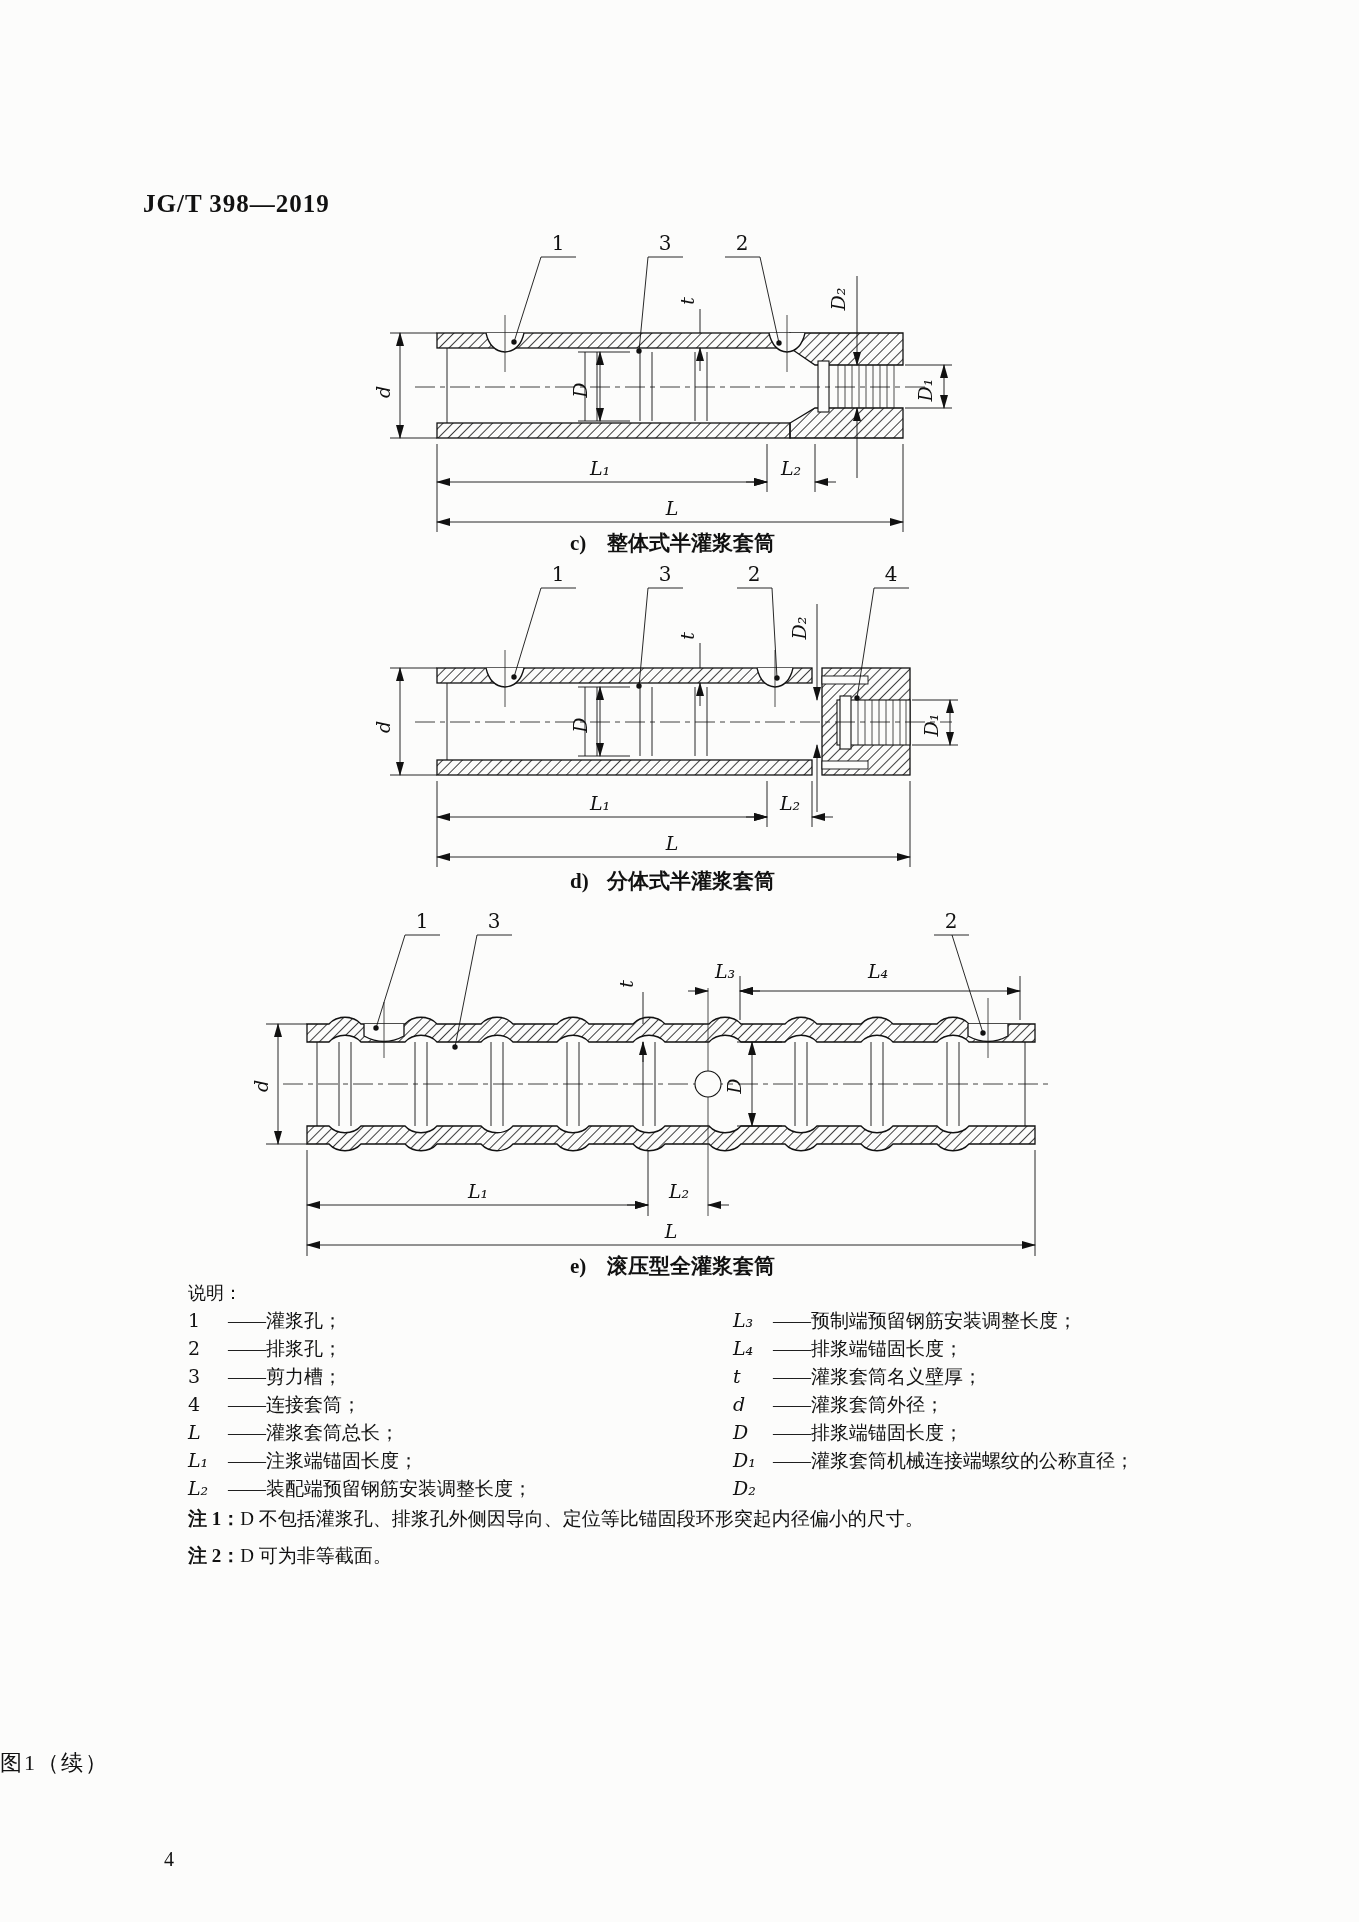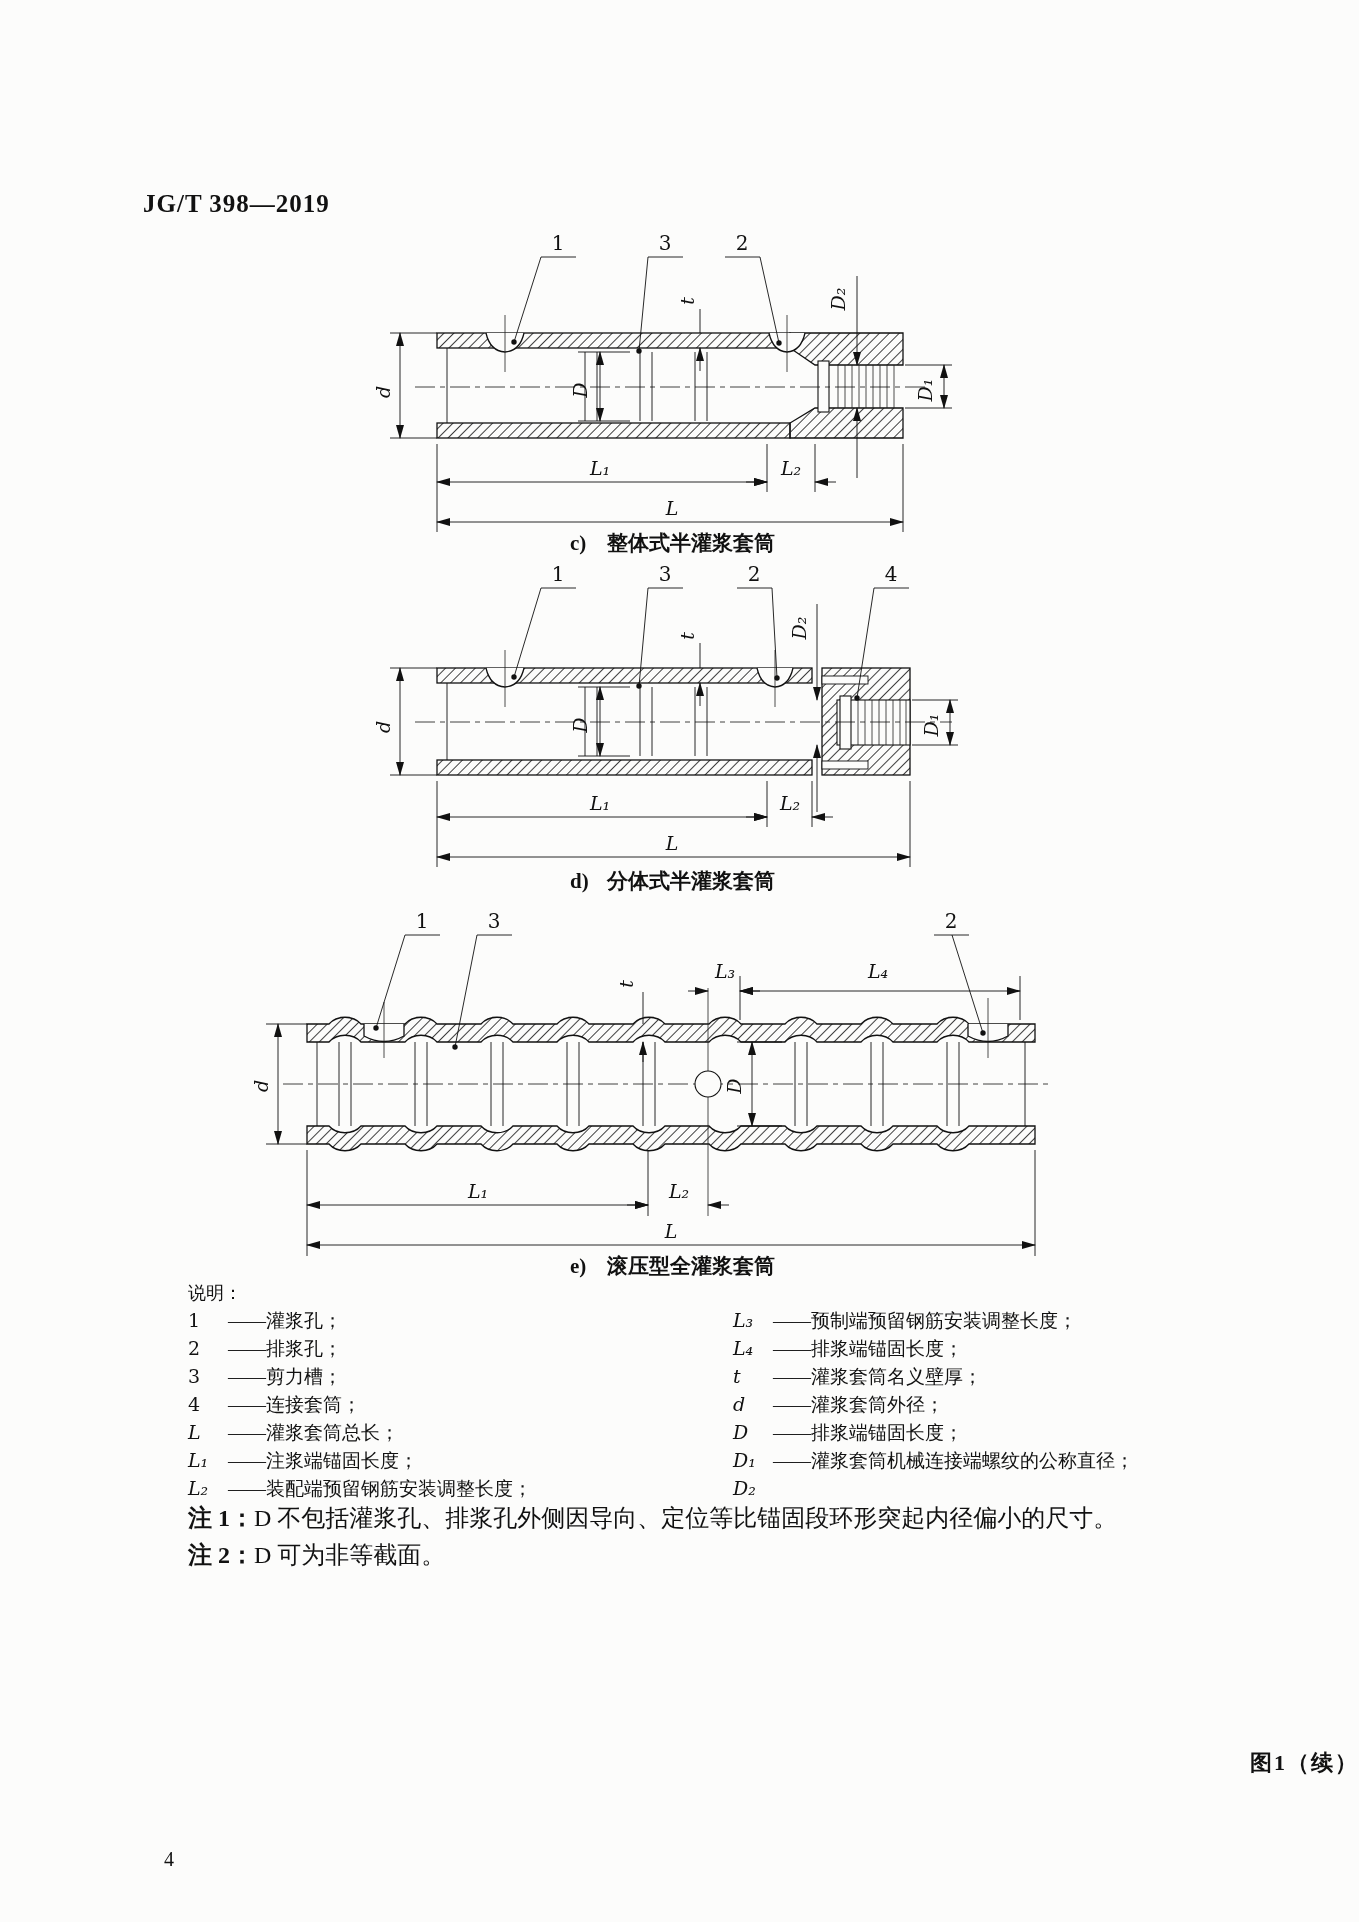--- a/index.html
+++ b/index.html
@@ -14,24 +14,24 @@
   .dimtext{font:italic 19px "DejaVu Serif",serif;fill:#111;}
   .numtext{font:20px "DejaVu Serif",serif;fill:#111;}
   .cap{font:bold 21px "Liberation Serif","DejaVu Serif",serif;fill:#111;}
   .legend-title{position:absolute;left:188px;top:1281px;font-size:18px;}
   .col{position:absolute;top:1306px;font-size:19px;line-height:28px;}
   .col-left{left:188px;width:540px;}
   .col-right{left:733px;width:520px;}
   .row{display:flex;height:28px;align-items:baseline;}
   .sym{display:inline-block;width:40px;font-family:"DejaVu Serif",serif;font-style:italic;flex:0 0 40px;}
   .col-left .row:nth-child(-n+4) .sym{font-style:normal;}
-  .notes{position:absolute;left:188px;top:1502px;width:1034px;font-size:24px;}
+  .notes{position:absolute;left:188px;top:1502px;width:1034px;font-size:19px;}
   .note{line-height:33px;margin-bottom:4px;padding-left:52px;text-indent:-52px;}
   .note b{font-weight:bold;}
-  .figcap{position:absolute;left:0;top:1748px;width:100%;text-align:right;font-size:22px;font-weight:bold;letter-spacing:2px;}
+  .figcap{position:absolute;left:0;top:1748px;width:100%;text-align:left;font-size:22px;font-weight:normal;letter-spacing:2px;}
   .pagenum{position:absolute;left:164px;top:1848px;font-size:20px;}
 </style>
 </head>
 <body>
 
 <div class="page">
 
   <div class="hdr">JG/T 398—2019</div>
 
   <svg width="1359" height="1330" viewBox="0 0 1359 1330">

